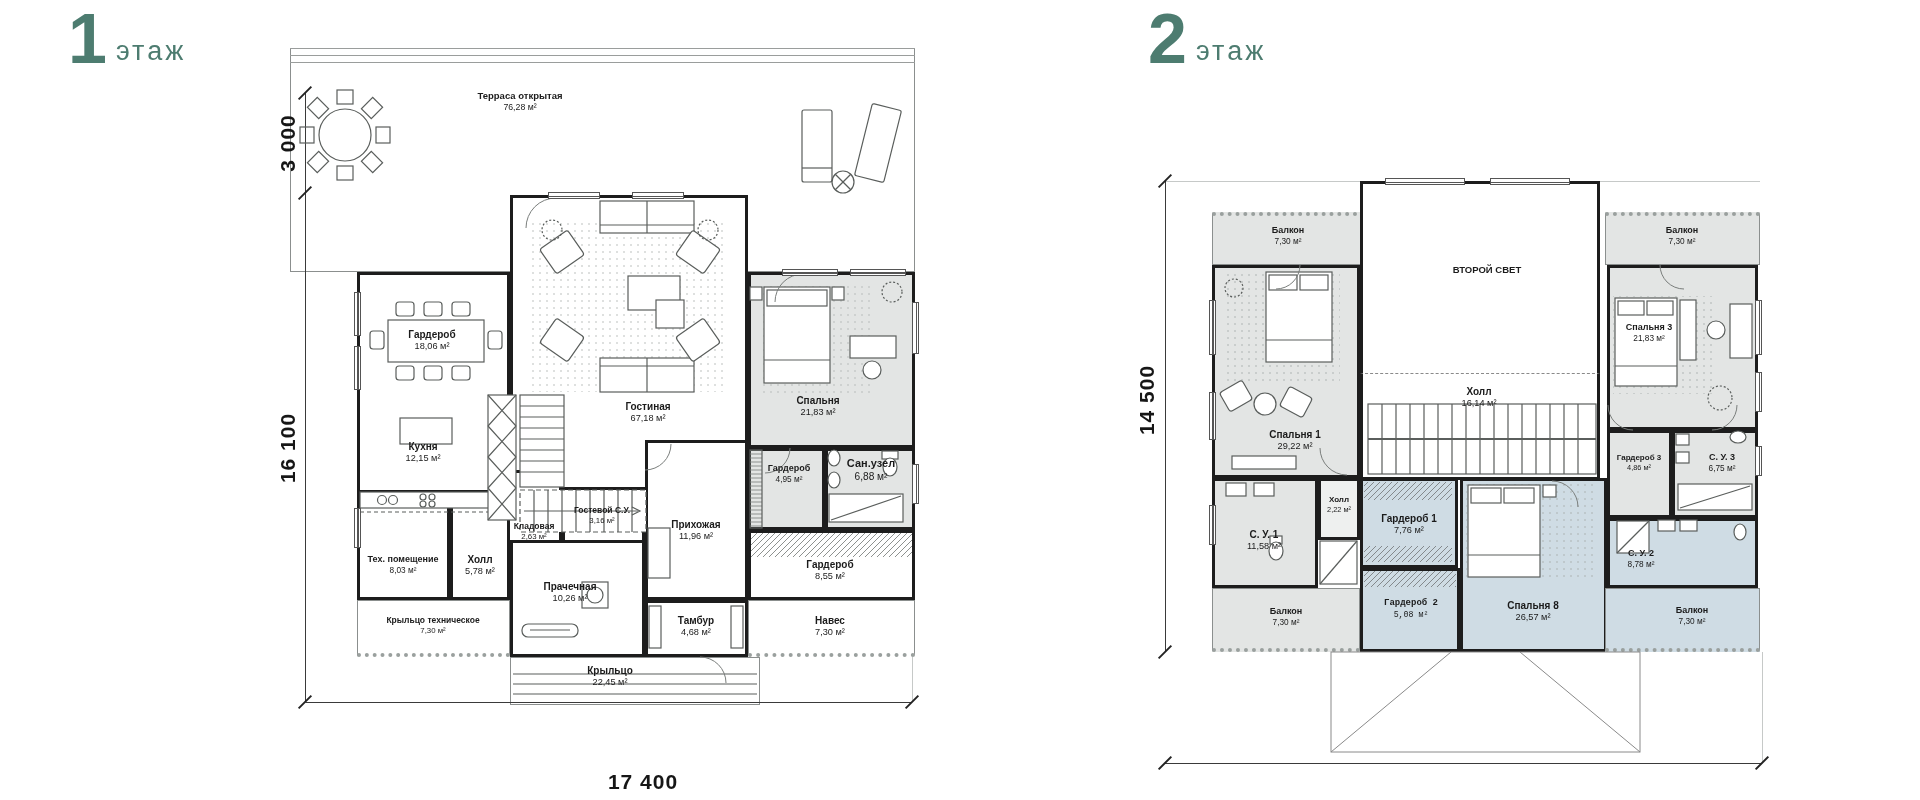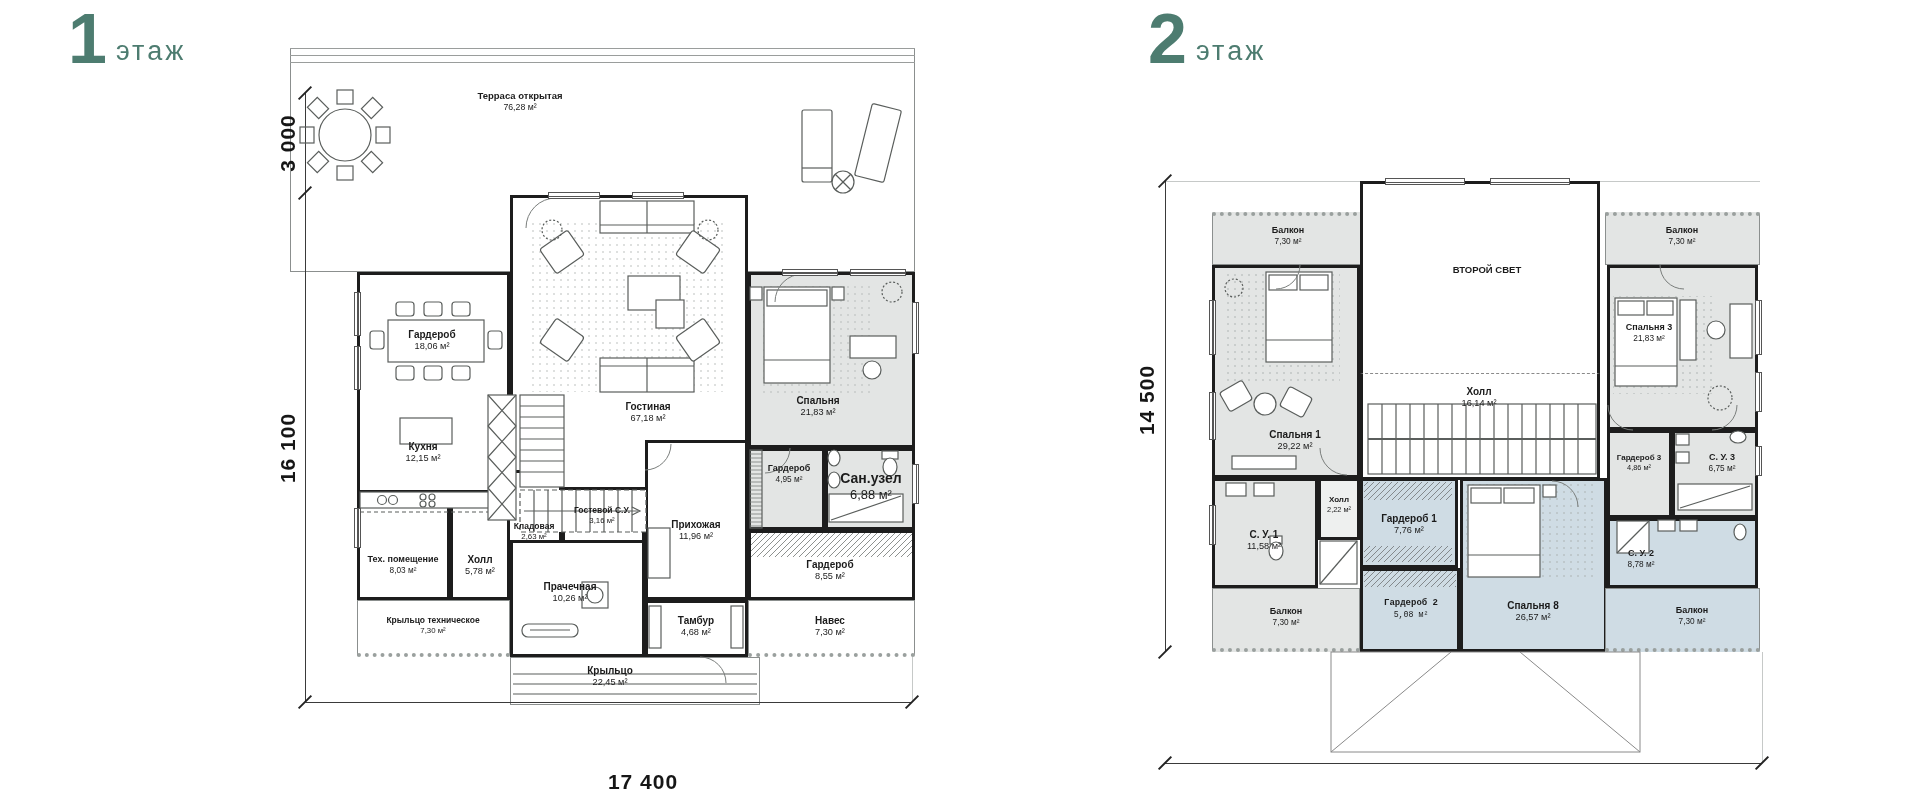--- a/index.html
+++ b/index.html
@@ -71,21 +71,21 @@
         <div class="rlabel" style="left: 588px; top: 366px;">
           <span class="rname">Спальня</span>
           <span class="rarea">21,83 м²</span>
         </div>
         <div class="room w-thick" style="left: 518px; top: 408px; width: 77px; height: 82px; background: rgb(227, 229, 228);"></div>
         <div class="rlabel" style="left: 559px; top: 434px; font-size: 9px;">
           <span class="rname">Гардероб</span>
           <span class="rarea">4,95 м²</span>
         </div>
         <div class="room w-thick" style="left: 595px; top: 408px; width: 90px; height: 82px; background: rgb(227, 229, 228);"></div>
-        <div class="rlabel" style="left: 641px; top: 446px; font-size: 14px;">
+        <div class="rlabel" style="left: 641px; top: 430px; font-size: 11px;">
           <span class="rname">Сан.узел</span>
           <span class="rarea">6,88 м²</span>
         </div>
         <div class="room w-thick" style="left: 518px; top: 490px; width: 167px; height: 70px; background: rgb(255, 255, 255);"></div>
         <div class="rlabel" style="left: 600px; top: 530px;">
           <span class="rname">Гардероб</span>
           <span class="rarea">8,55 м²</span>
         </div>
         <div class="room w-thin dot-bottom" style="left: 518px; top: 560px; width: 167px; height: 57px; background: rgb(255, 255, 255);"></div>
         <div class="rlabel" style="left: 600px; top: 586px;">

